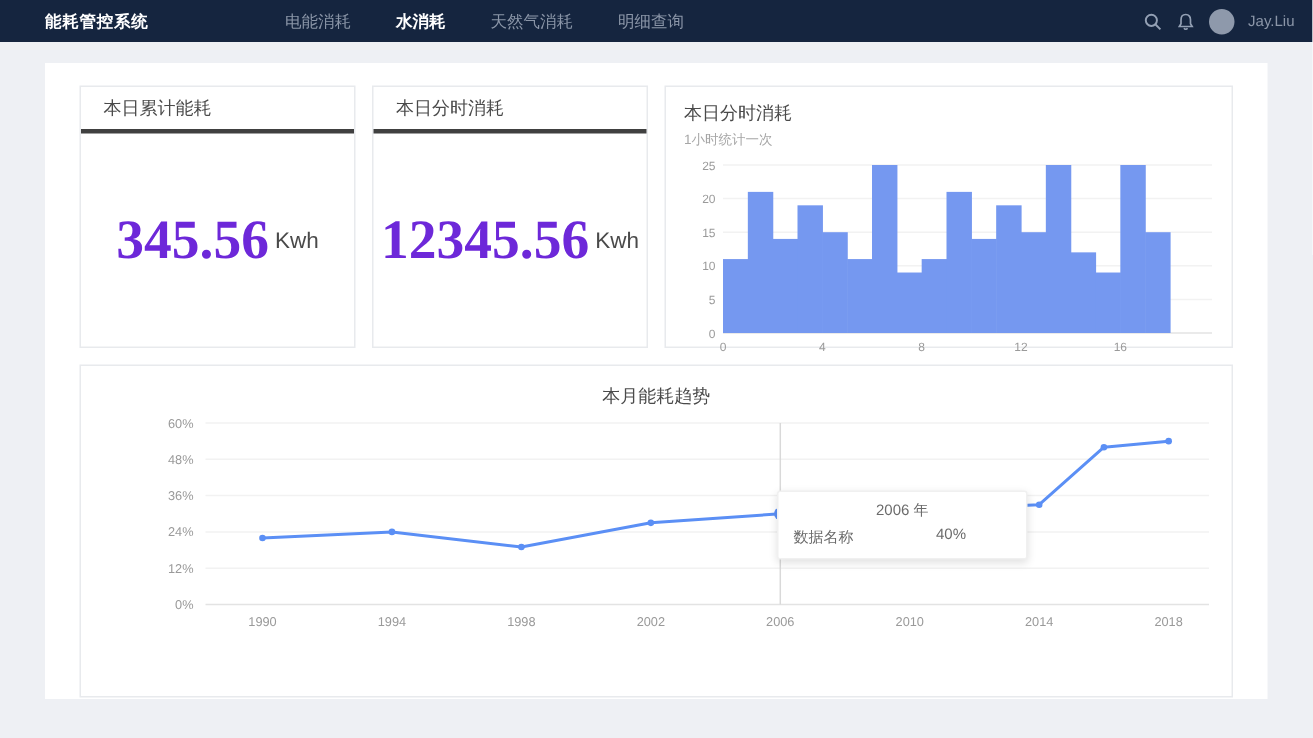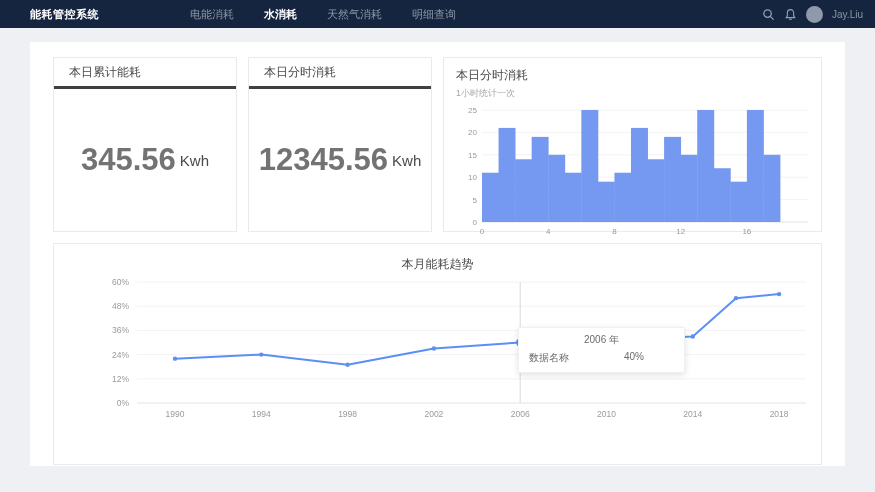--- a/index.html
+++ b/index.html
@@ -18,21 +18,21 @@
   .username { font-size:10px; color:#8b96a8; }
 
   
   .panel { margin:14px 30px 15px 30px; background:#ffffff; padding:15px 23px 1px 23px; }
   .cards-row { display:flex; gap:11px; }
   .card { background:#fff; border:1px solid #e8eaed; }
   .kpi-card { width:184px; height:175px; display:flex; flex-direction:column; }
   .card-head { height:31px; display:flex; align-items:center; padding:0 15px; border-bottom:3px solid #404040; }
   .card-title { font-size:12px; color:#4a4a4a; }
   .kpi-body { flex:1; display:flex; align-items:center; justify-content:center; }
-  .kpi-value { font-size:31px; font-weight:700; color:#737373; }
+  .kpi-value { font-size:37px; font-weight:700; color:#6d28d9;font-family:Liberation Serif, serif; }
   .kpi-unit { font-size:15px; color:#4a4a4a; margin-left:4px; }
 
   .hourly-card { width:379px; height:175px; padding:9px 7px 0 12px; }
   .hourly-sub { font-size:9px; color:#a6a6a6; margin-top:3px; }
 
   .trend-card { margin-top:11px; height:222px; padding:12px 15px; position:relative;text-align:center; }
 
   svg text { font-family:"Liberation Sans","DejaVu Sans",sans-serif; }
 
   

